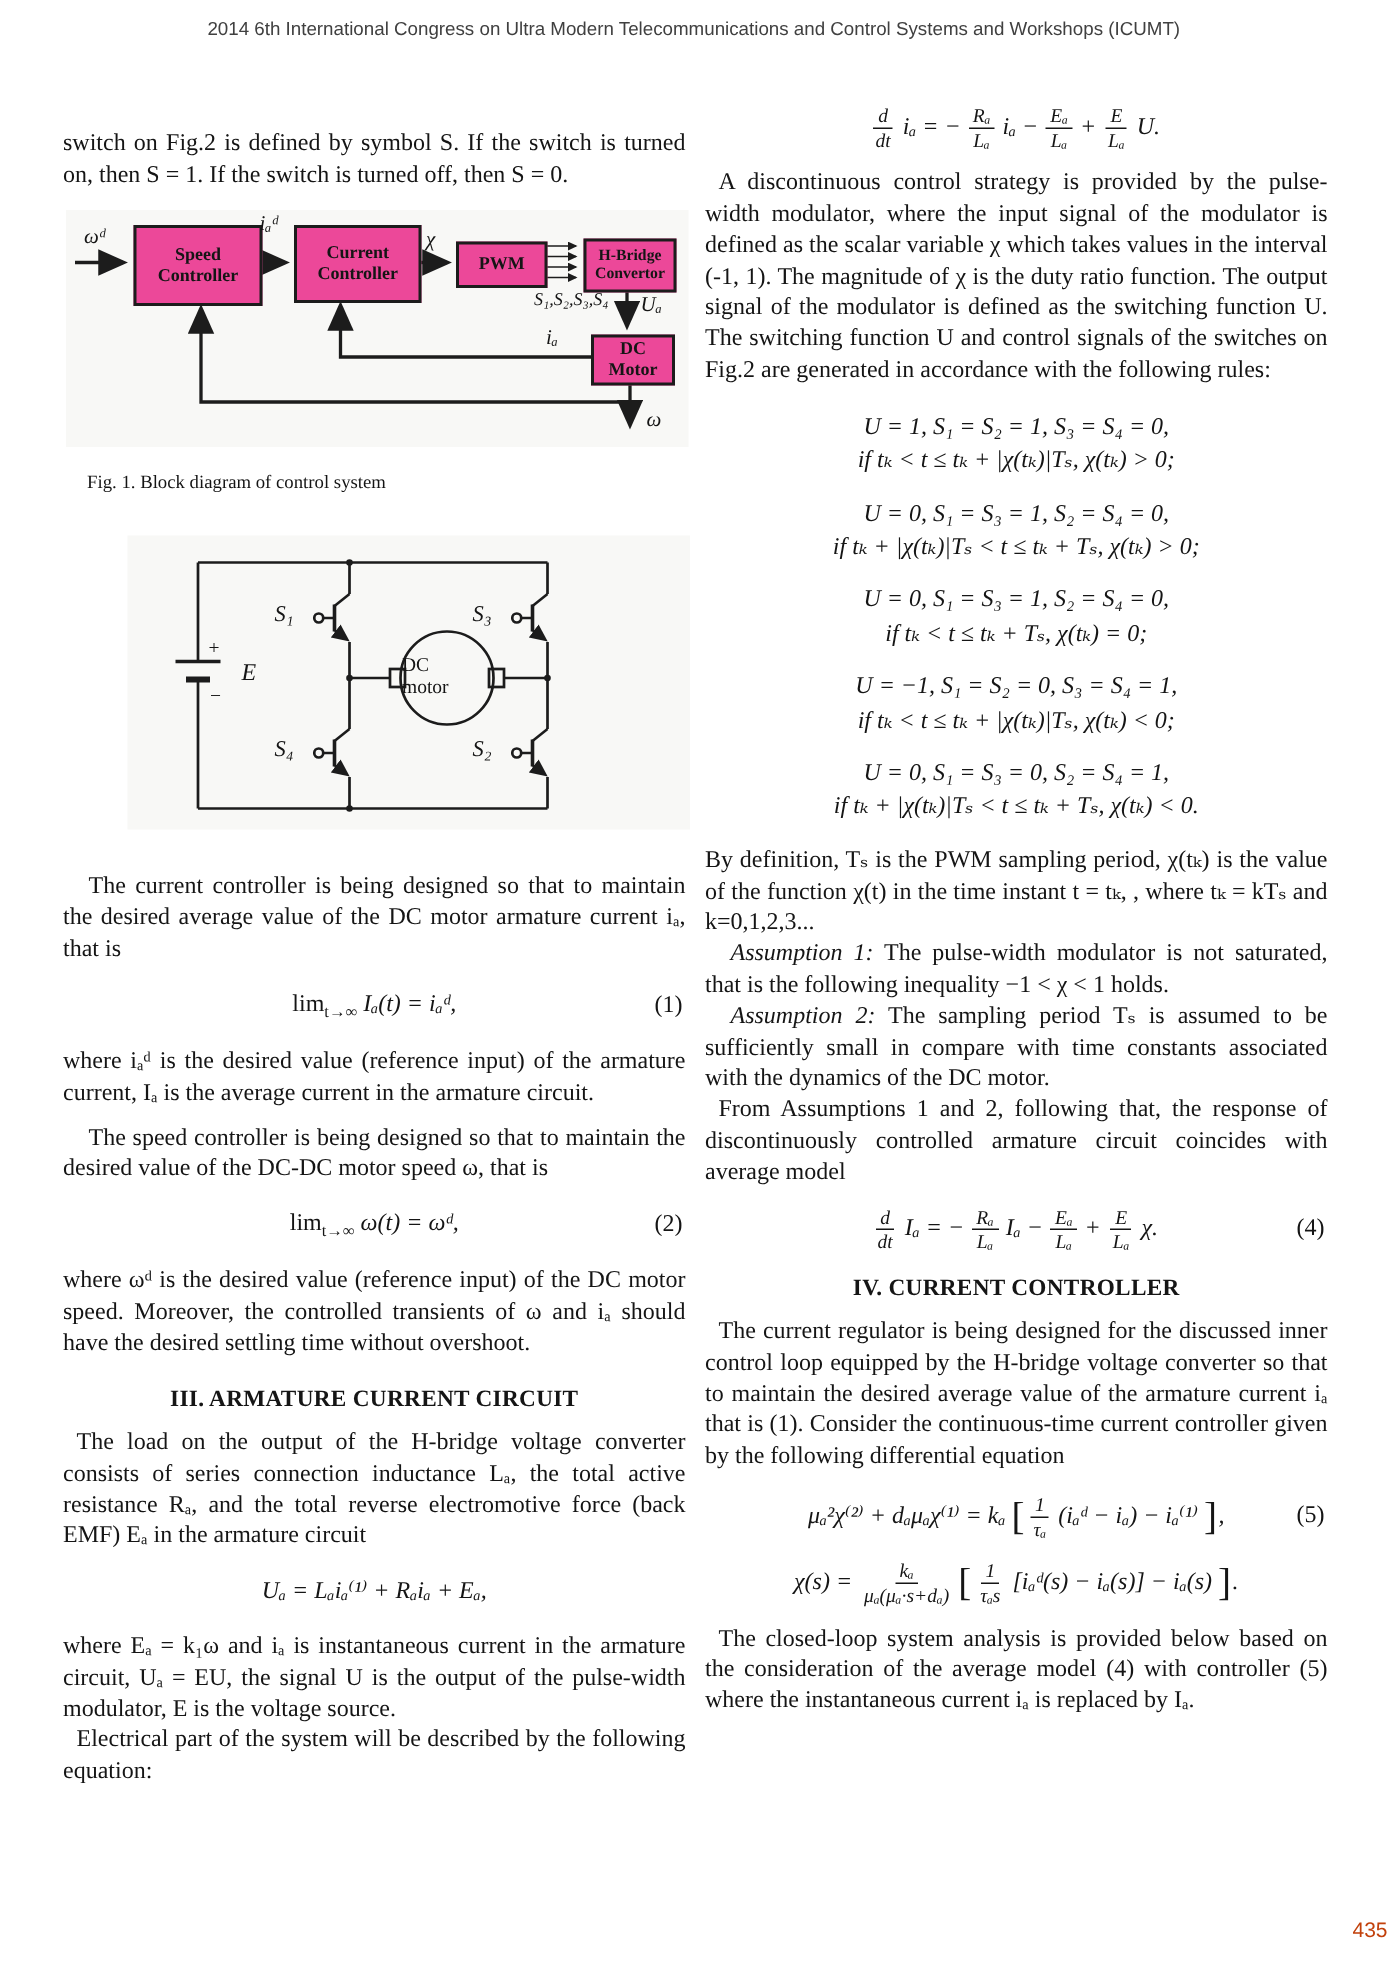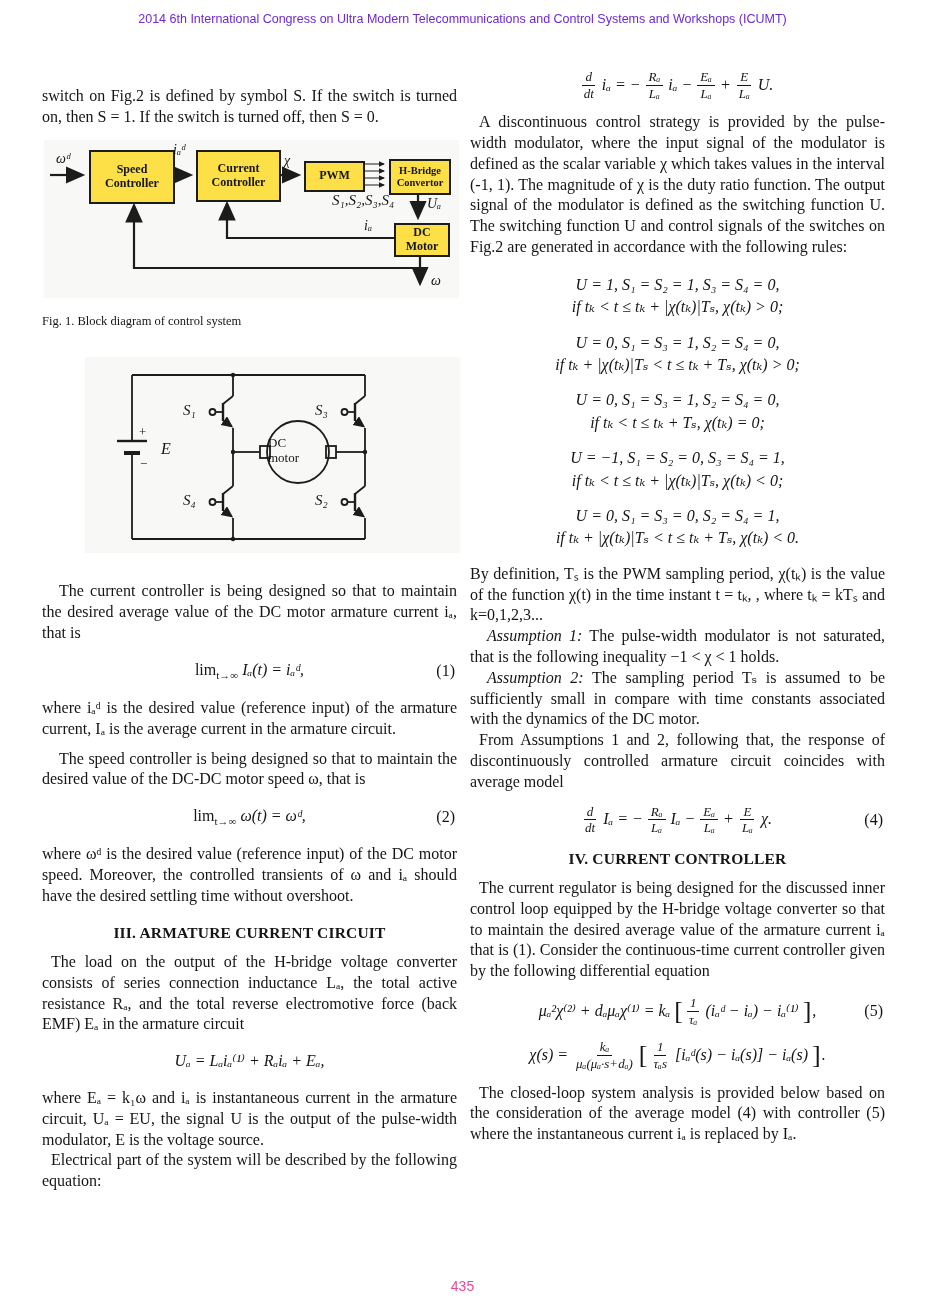--- a/index.html
+++ b/index.html
@@ -3,25 +3,25 @@
 <meta charset="utf-8">
 <style>
   html,body{margin:0;padding:0;}
   body{
     width:925px;height:1309px;position:relative;background:#ffffff;
     font-family:"Liberation Serif","DejaVu Serif",serif;color:#151515;
     overflow:hidden;
   }
   .page-header{
     position:absolute;top:12px;left:0;width:925px;text-align:center;
-    font-family:"Liberation Sans","DejaVu Sans",sans-serif;font-size:12.5px;color:#6d28d9;
+    font-family:"Liberation Sans","DejaVu Sans",sans-serif;font-size:12.5px;color:#404040;
   }
   .page-footer{
-    position:absolute;top:1278px;left:0;width:925px;text-align:center;
-    font-family:"Liberation Sans","DejaVu Sans",sans-serif;font-size:14px;color:#ec4899;
+    position:absolute;top:1278px;left:0;width:925px;text-align:right;
+    font-family:"Liberation Sans","DejaVu Sans",sans-serif;font-size:14px;color:#c2410c;
   }
   .col{position:absolute;width:415px;text-align:justify;font-size:16px;line-height:1.3;}
   #left-col{left:42px;top:86px;}
   #right-col{left:470px;top:70px;}
   p{margin:0;}
   .indent{text-indent:17px;}
   .indent-sm{text-indent:9px;}
   .lead-ital{font-style:italic;}
   .section-heading{text-align:center;font-size:15.5px;letter-spacing:.2px;margin:16px 0 9px;}
   .caption{font-size:12.5px;text-align:left;line-height:1.25;}
@@ -37,31 +37,31 @@
   .frac .num{padding:0 3px 1px;border-bottom:1.2px solid #151515;}
   .frac .den{padding:1px 3px 0;}
   .bigbr{font-size:26px;font-style:normal;font-weight:400;margin:0 1px;line-height:1;}
   .rule{ text-align:center;font-style:italic;margin:13px 0;line-height:1.4;font-size:16px;}
   
   .fig{position:relative;background:#f8f8f6;}
   #fig1{width:415px;height:158px;margin:12px 0 0 2px;}
   #fig2{width:375px;height:196px;margin:28px 0 0 43px;}
   .fig svg{position:absolute;left:0;top:0;}
   .blockbox{
-    position:absolute;border:2.5px solid #1c1c1c;background:#fde047;
+    position:absolute;border:2.5px solid #1c1c1c;background:#ec4899;
     display:flex;align-items:center;justify-content:center;text-align:center;
     font-weight:bold;font-size:12px;line-height:1.15;font-family:"Liberation Serif","DejaVu Serif",serif;
   }
   .figlabel{position:absolute;font-style:italic;font-size:14px;white-space:nowrap;line-height:1;}
-  .figlabel.small{font-size:15px;}
+  .figlabel.small{font-size:12px;margin-left:24px;}
   .figlabel.roman{font-style:normal;}
   .motor-text{position:absolute;left:183px;top:79px;width:60px;text-align:left;
               font-size:13px;line-height:1.15;font-family:"Liberation Serif","DejaVu Serif",serif;}
-  .mt12{margin-top:12px;} .mt14{margin-top:14px;font-family:Liberation Serif, serif;} .mt9{margin-top:9px;}
-  .mt8{margin-top:8px;} .mt16{margin-top:16px;}
+  .mt12{margin-top:12px;} .mt14{margin-top:14px;} .mt9{margin-top:9px;}
+  .mt8{margin-top:8px;} .mt16{margin-top:16px;margin-left:16px;}
   .mt28{margin-top:28px;}
   .eqpad{margin:16px 0;}
   .eqpad-sm{margin:12px 0;}
 </style>
 </head>
 <body>
 
 <div class="page-header">2014 6th International Congress on Ultra Modern Telecommunications and Control Systems and Workshops (ICUMT)</div>
 
 <div class="col" id="left-col">

